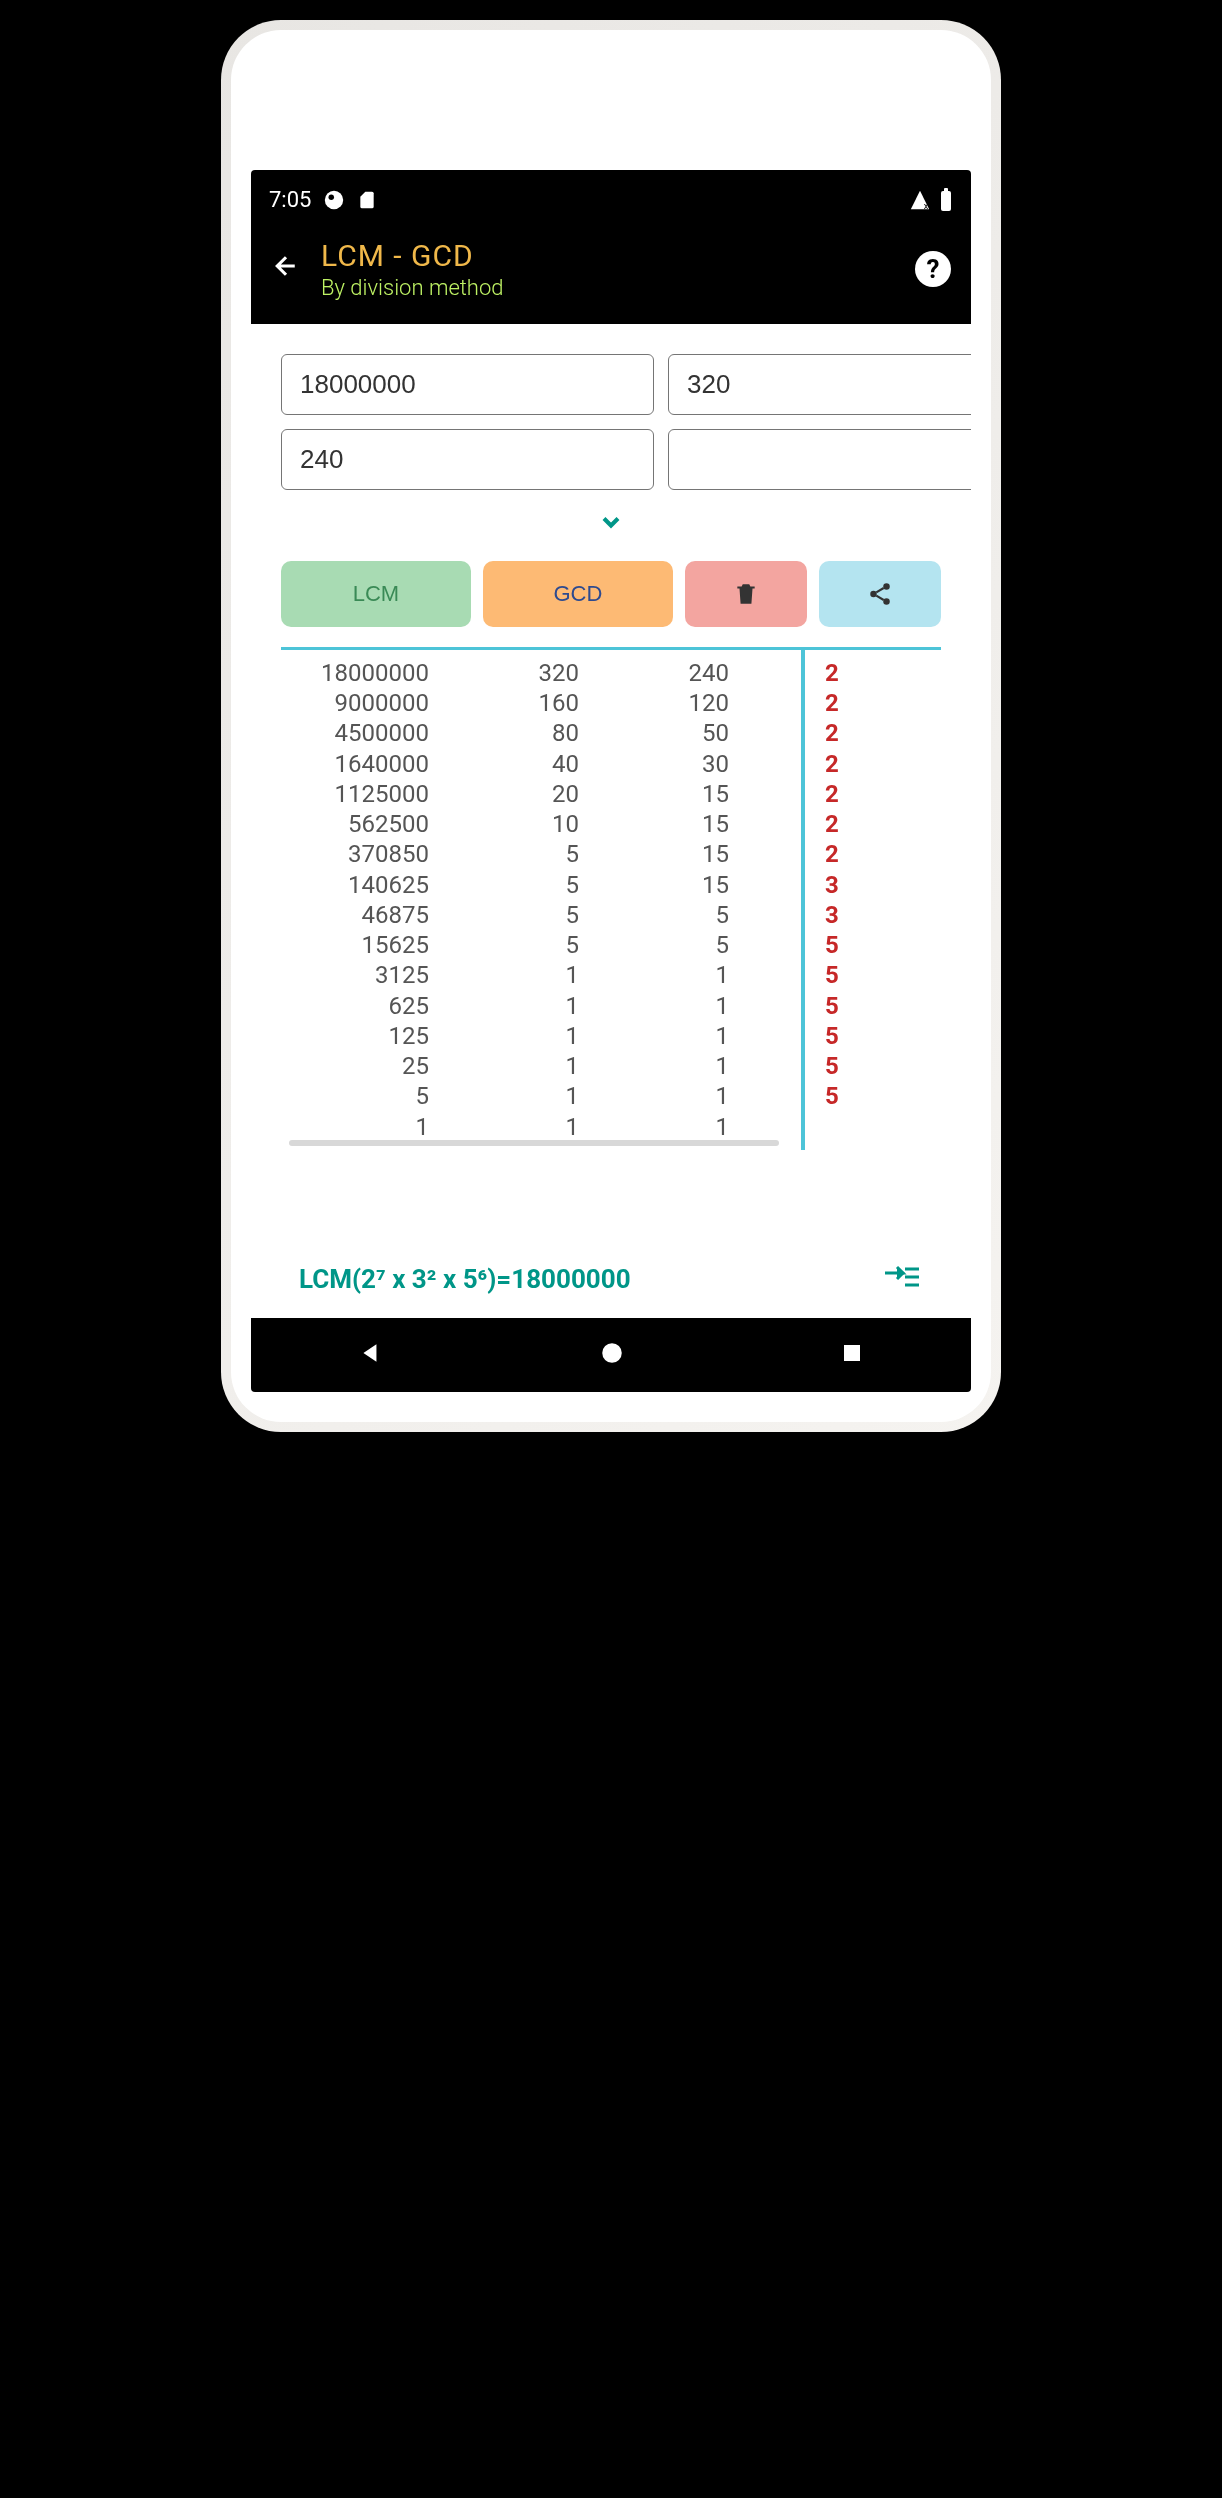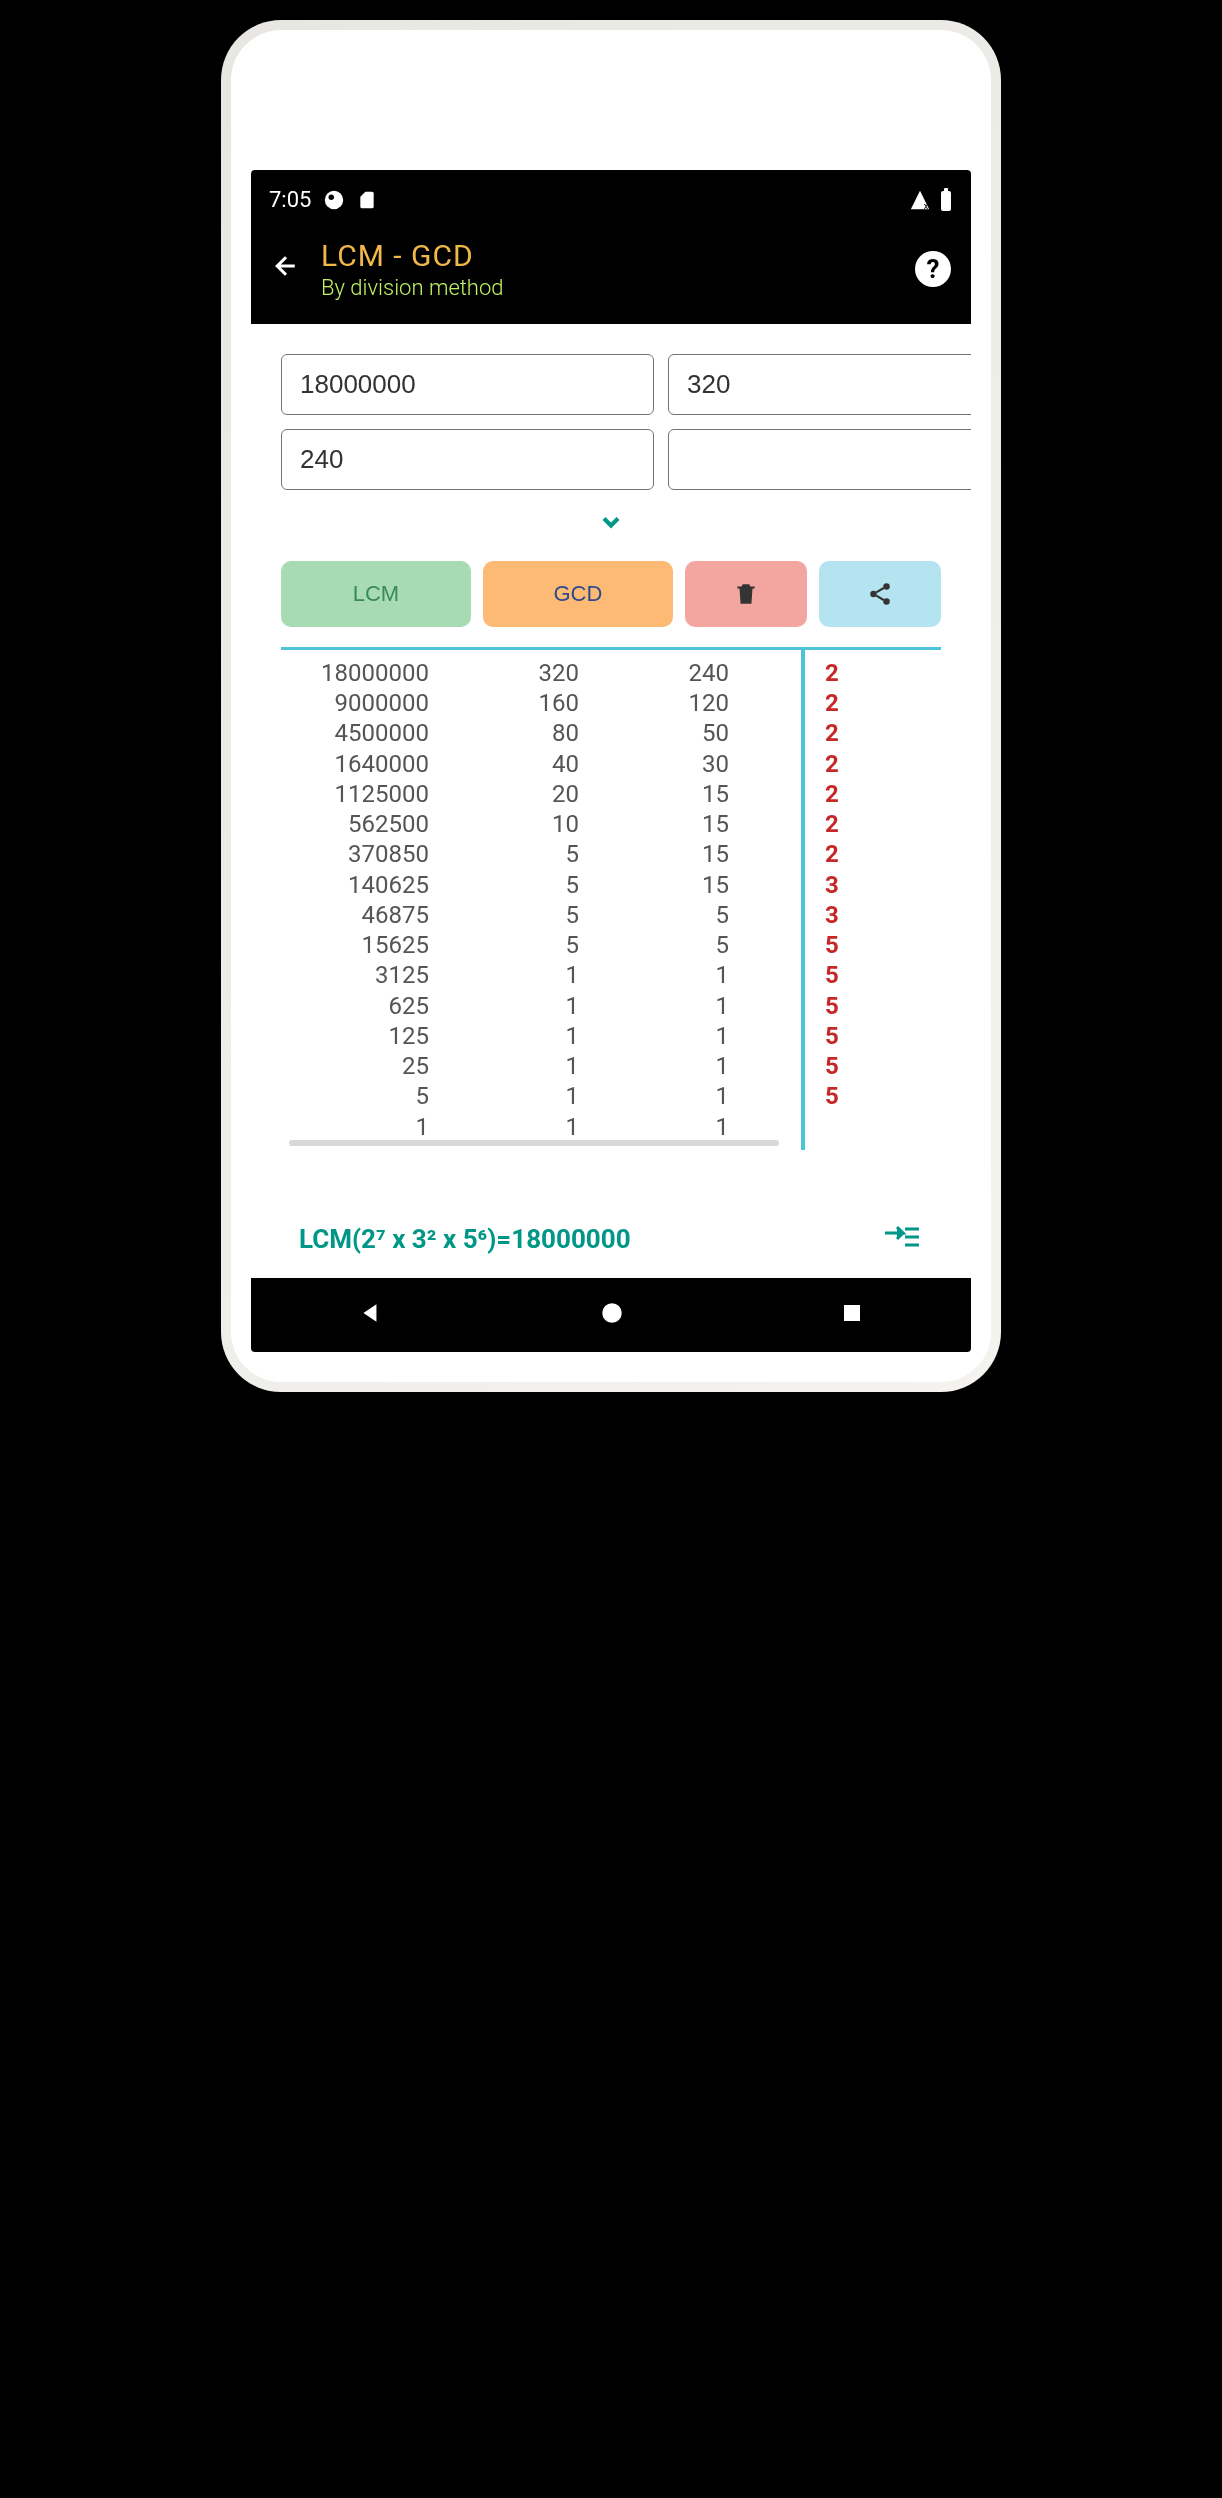--- a/index.html
+++ b/index.html
@@ -169,21 +169,21 @@
   font-weight: bold;
   color: #c62828;
   line-height: 1.26;
   min-width: 140px;
 }
 .result-bar {
   display: flex;
   justify-content: space-between;
   align-items: center;
   padding: 0 18px 12px 18px;
-  margin-top: 72px;
+  margin-top: 112px;
 }
 .result-text { color: #009688; font-size: 26px; font-weight: bold; }
 .result-icon { color: #009688; }
 .nav-bar {
   background: #000;
   display: flex;
   justify-content: space-around;
   align-items: center;
   padding: 22px 0;
 }

